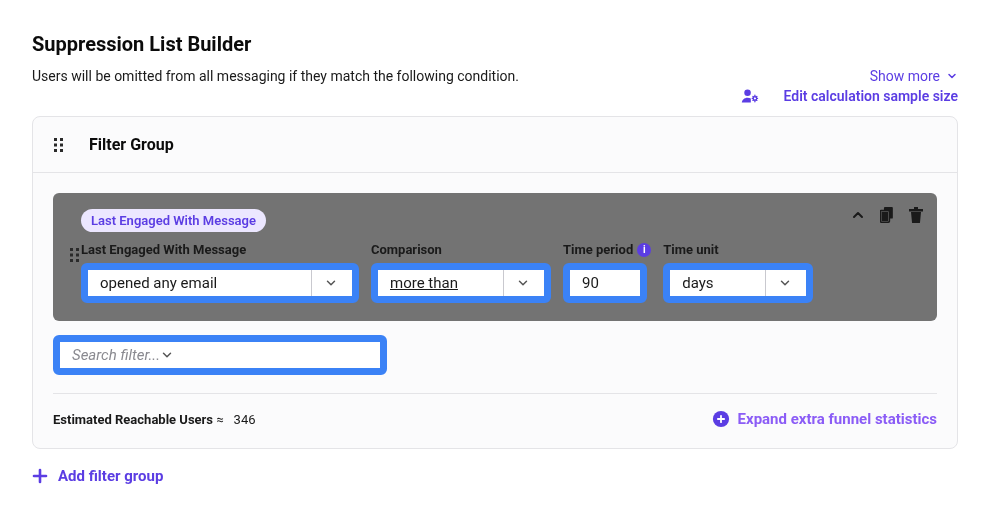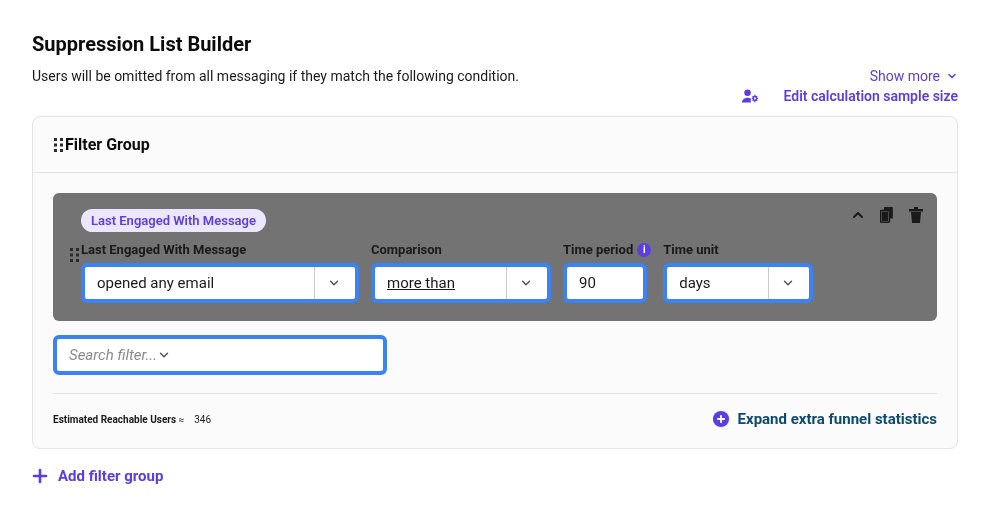--- a/index.html
+++ b/index.html
@@ -54,21 +54,21 @@
   }
   .card {
     border: 1px solid #e4e4e7;
     border-radius: 8px;
     background: #fbfbfc;
     overflow: visible;
   }
   .card-header {
     display: flex;
     align-items: center;
-    gap: 0;
+    gap: 24px;
     padding: 18px 20px;
     border-bottom: 1px solid #e4e4e7;
   }
   .drag-handle {
     display: inline-flex;
     color: #3a3a3a;
   }
   .card-title {
     font-size: 16px;
     font-weight: 700;
@@ -140,21 +140,21 @@
     height: 14px;
     border-radius: 50%;
     background: #5b3de3;
     color: #fff;
     font-size: 10px;
     font-weight: 700;
     line-height: 1;
   }
   .select, .text-input {
     background: #fff;
-    border: 4px solid #3b82f6;
+    border: 7px solid #3b82f6;
     border-radius: 6px;
     height: 40px;
     display: flex;
     align-items: center;
     padding: 0 12px;
     font-size: 15px;
     color: #1a1a1a;
     position: relative;
   }
   .select .value { flex: 1; }
@@ -193,37 +193,37 @@
     margin-top: 18px;
     padding-top: 16px;
     display: flex;
     align-items: center;
     justify-content: space-between;
   }
   .stats-left {
     display: flex;
     align-items: center;
     gap: 10px;
-    font-size: 10px;
+    font-size: 13px;
     justify-content: space-between;
   }
   .stats-label {
     font-weight: 700;
   }
   .approx {
     font-weight: 400;
   }
   .stats-value {
     font-weight: 400;
   }
   .expand-stats {
     display: inline-flex;
     align-items: center;
     gap: 8px;
-    color: #0c4a6e;
+    color: #8b5cf6;
     font-weight: 700;
     cursor: pointer;
     font-size: 15px;
   }
   .add-group-row {
     margin-top: 18px;
     display: flex;
     align-items: center;
     gap: 10px;
     color: #5b3de3;

